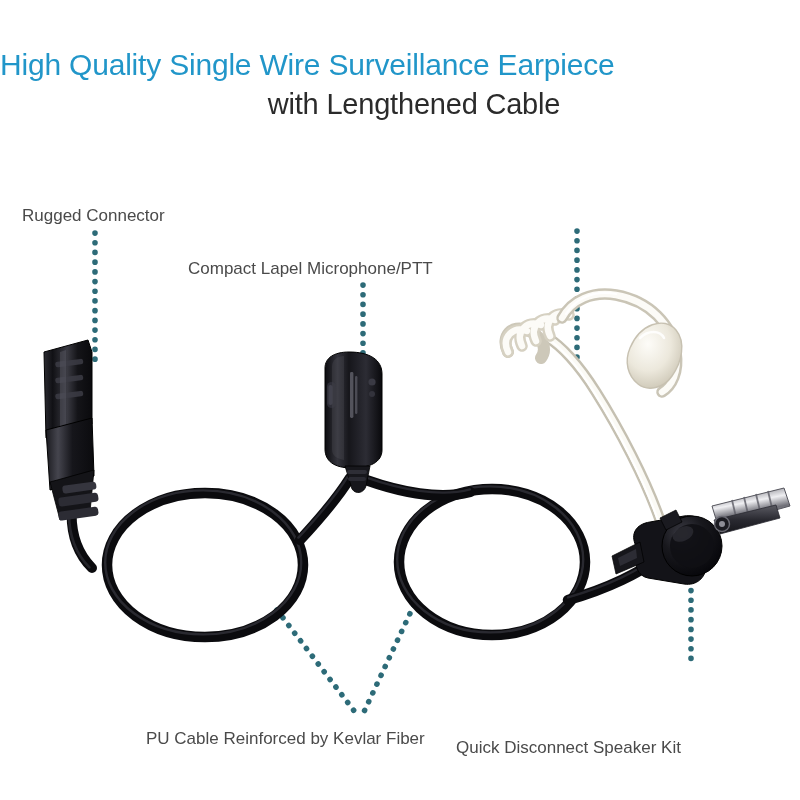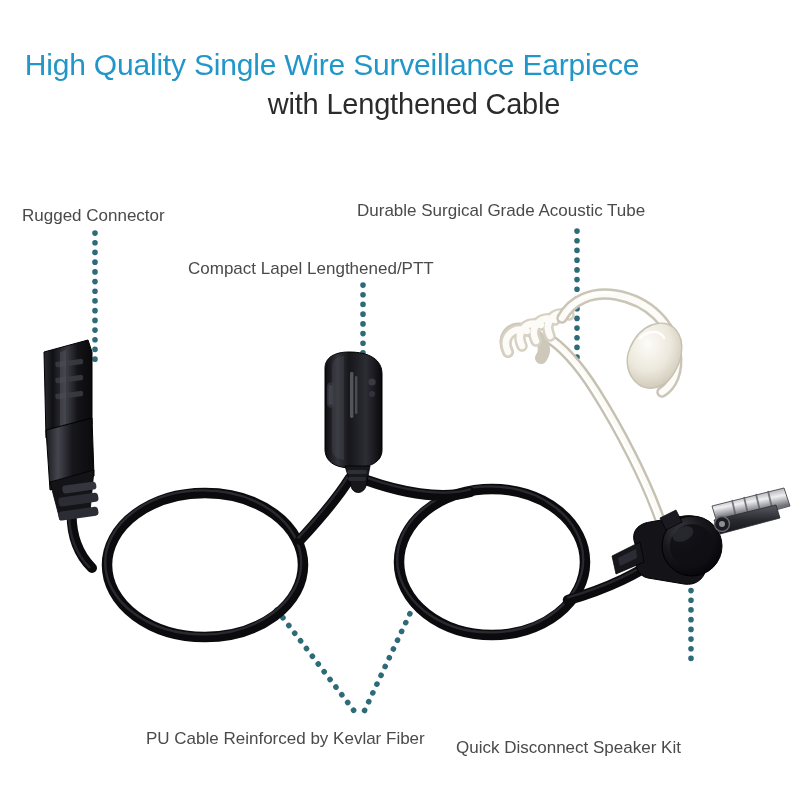--- a/index.html
+++ b/index.html
@@ -18,21 +18,21 @@
     background: #ffffff;
     overflow: hidden;
   }
 
   
   .title {
     position: absolute;
     left: 0;
     top: 48px;
     width: 664px;
-    text-align: center;
+    text-align: left;
     font-size: 30px;
     line-height: 34px;
     letter-spacing: -0.2px;
     color: #2196c9;
     white-space: nowrap;
   }
   .subtitle {
     position: absolute;
     left: 0;
     top: 87px;
@@ -72,22 +72,21 @@
 </style>
 </head>
 <body>
 
 <div id="infographic">
 
   <div class="title">High Quality Single Wire Surveillance Earpiece</div>
   <div class="subtitle">with Lengthened Cable</div>
 
   <div class="callout cl-rugged">Rugged Connector</div>
-  <div class="callout cl-acoustic">Durable Surgical Grade Acoustic Tube</div>
-  <div class="callout cl-lapel">Compact Lapel Lengthened/PTT</div>
+  <div class="callout cl-lapel">Compact Lapel Microphone/PTT</div>
   <div class="callout cl-pu">PU Cable Reinforced by Kevlar Fiber</div>
   <div class="callout cl-quick">Quick Disconnect Speaker Kit</div>
 
   <svg id="art" viewBox="0 0 800 800">
     <defs>
 
       <linearGradient id="gBlkV" x1="0" y1="0" x2="1" y2="0">
         <stop offset="0%" stop-color="#2b2b31"></stop>
         <stop offset="18%" stop-color="#111115"></stop>
         <stop offset="48%" stop-color="#3a3a42"></stop>

